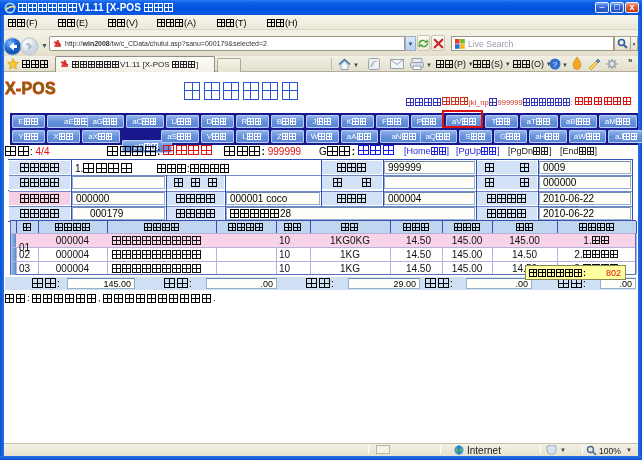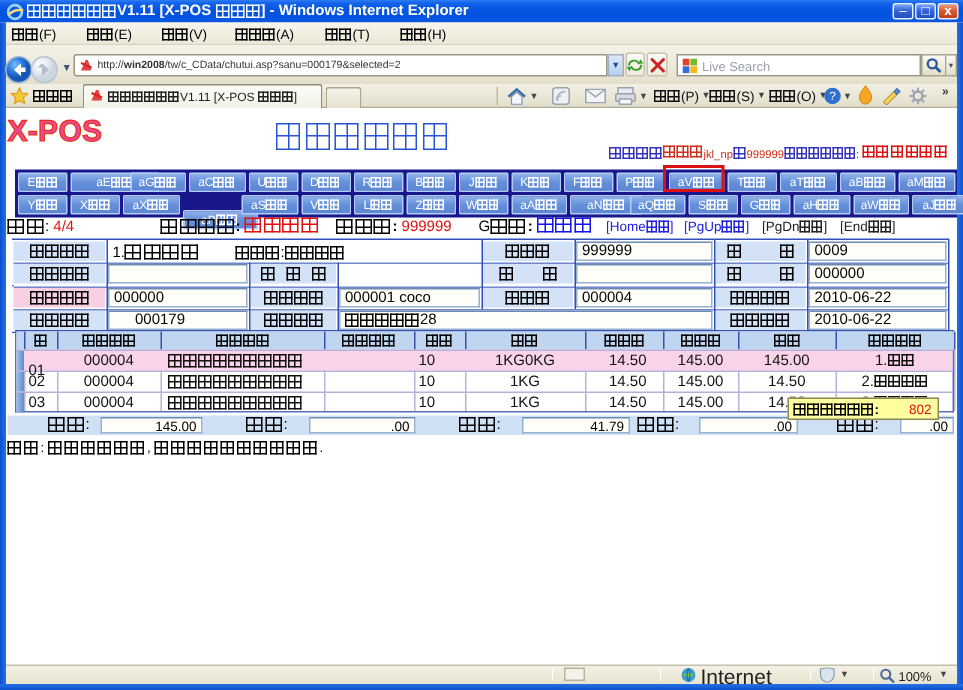--- a/index.html
+++ b/index.html
@@ -52,21 +52,21 @@
 .hc{position:absolute;background:#bfd5f0;display:flex;align-items:center;justify-content:center;color:#000}
 .dc{position:absolute;display:flex;align-items:center;color:#111;font-size:10px;white-space:pre}
 </style></head>
 <body>
 <div id="w">
     <div id="titlebar" class="abs"></div>
     <svg class="abs" style="left:4px;top:2px" width="12" height="12" viewBox="0 0 12 12">
 <circle cx="6" cy="6" r="4.6" fill="none" stroke="#9ed4f2" stroke-width="1.8"></circle>
 <path d="M1.5 8 Q6 3.5 11.5 5" stroke="#f8d776" stroke-width="1.6" fill="none"></path>
 </svg>
-    <div class="t" style="left:18px;top:2px;height:11px;color:#fff;font-size:10px;font-weight:bold"><i class="z s10"></i><i class="z s10"></i><i class="z s10"></i><i class="z s10"></i><i class="z s10"></i><i class="z s10"></i><span>V1.11 [X-POS </span><i class="z s10"></i><i class="z s10"></i><i class="z s10"></i><span>] - Windows Internet Explorer</span></div>
+    <div class="t" style="left:18px;top:2px;height:11px;color:#fff;font-size:10px;font-weight:bold"><i class="z s10"></i><i class="z s10"></i><i class="z s10"></i><i class="z s10"></i><i class="z s10"></i><i class="z s10"></i><span>V1.11 [X-POS </span><i class="z s10"></i><i class="z s10"></i><i class="z s10"></i></div>
     <div class="wbtn bmin abs" style="left:595px">–</div>
     <div class="wbtn bmax abs" style="left:610px">□</div>
     <div class="wbtn bclo abs" style="left:625px;font-weight:bold">x</div>
     <div id="brdL" class="abs"></div>
     <div id="brdR" class="abs"></div>
     <div id="brdB" class="abs"></div>
     <div id="menubar" class="abs"></div>
     <div class="t" style="left:8px;top:17px;height:11px;color:#000;font-size:9px"><i class="z s9"></i><i class="z s9"></i><span>(F)</span></div>
     <div class="t" style="left:58px;top:17px;height:11px;color:#000;font-size:9px"><i class="z s9"></i><i class="z s9"></i><span>(E)</span></div>
     <div class="t" style="left:108px;top:17px;height:11px;color:#000;font-size:9px"><i class="z s9"></i><i class="z s9"></i><span>(V)</span></div>
@@ -185,21 +185,21 @@
         <path d="M0.4 6 L2.4 6"></path>
         <path d="M9.6 6 L11.6 6"></path>
         <path d="M2 2 L3.4 3.4"></path>
         <path d="M8.6 8.6 L10 10"></path>
         <path d="M10 2 L8.6 3.4"></path>
         <path d="M3.4 8.6 L2 10"></path>
       </g>
     </svg>
     <div class="t" style="left:628px;top:56px;height:8px;color:#333;font-size:8px;font-weight:bold">»</div>
     <div id="content" class="abs"></div>
-    <div class="t" style="left:5px;top:78px;height:21px;color:#ec4899;font-size:20px;font-weight:bold;letter-spacing:.2px;-webkit-text-stroke:.8px #e8350f">X-POS</div>
+    <div class="t" style="left:5px;top:78px;height:21px;color:#4d7c0f;font-size:16px;font-weight:bold;letter-spacing:.2px;-webkit-text-stroke:.8px #e8350f">X-POS</div>
     <div class="t" style="left:184px;top:81px;height:19px;color:#2953d6"><i class="z s16"></i><i class="z s16"></i><i class="z s16"></i><i class="z s16"></i><i class="z s16"></i><i class="z s16"></i></div>
     <div class="t" style="left:406px;top:97px;height:10px;font-size:7.5px;color:#3535bb"><i class="z s9"></i><i class="z s9"></i><i class="z s9"></i><i class="z s9"></i><span style="color:#d2301e"><i class="z s9"></i><i class="z s9"></i><i class="z s9"></i></span><span style="color:#d2301e">jkl_np</span><i class="z s9"></i><span style="color:#d2301e">999999</span><i class="z s8"></i><i class="z s8"></i><i class="z s8"></i><i class="z s8"></i><i class="z s8"></i><i class="z s8"></i><span>: </span><span style="color:#e01010"><i class="z s85"></i><i class="z s85"></i><i class="z s85"></i><i class="z s85"></i><i class="z s85"></i><i class="z s85"></i></span></div>
     <div class="abs" style="left:10px;top:113px;width:628px;height:32px;background:#18188c"></div>
     <div class="pb" style="left:12.0px;top:115px;width:33px"><span>E</span><i class="z s7"></i><i class="z s7"></i></div>
     <div class="pb" style="left:47.0px;top:115px;width:59px"><span>aE</span><i class="z s7"></i><i class="z s7"></i></div>
     <div class="pb" style="left:86.5px;top:115px;width:37.5px"><span>aG</span><i class="z s7"></i><i class="z s7"></i></div>
     <div class="pb" style="left:126.0px;top:115px;width:37.5px"><span>aC</span><i class="z s7"></i><i class="z s7"></i></div>
     <div class="pb" style="left:165.5px;top:115px;width:33px"><span>U</span><i class="z s7"></i><i class="z s7"></i></div>
     <div class="pb" style="left:200.5px;top:115px;width:33px"><span>D</span><i class="z s7"></i><i class="z s7"></i></div>
     <div class="pb" style="left:235.5px;top:115px;width:33px"><span>R</span><i class="z s7"></i><i class="z s7"></i></div>
@@ -449,21 +449,21 @@
     <div class="dc" style="left:391px;top:262px;width:50px;height:12px;justify-content:flex-end;padding-right:10px">14.50</div>
     <div class="dc" style="left:443px;top:262px;width:48px;height:12px;justify-content:center">145.00</div>
     <div class="dc" style="left:493px;top:262px;width:63px;height:12px;justify-content:center">14.50</div>
     <div class="dc" style="left:558px;top:262px;width:77px;height:12px;justify-content:center">3.<i class="z s9"></i><i class="z s9"></i><i class="z s9"></i><i class="z s9"></i></div>
     <div class="abs" style="left:5px;top:277px;width:631px;height:13px;background:#cfe0f4"></div>
     <div class="t" style="left:32px;top:278px;height:10px;font-size:10px;color:#000"><i class="z s11"></i><i class="z s11"></i><span>:</span></div>
     <div class="fin" style="left:67px;top:278px;width:68px;height:11px;justify-content:flex-end;padding-right:3px;font-size:9px">145.00</div>
     <div class="t" style="left:164px;top:278px;height:10px;font-size:10px;color:#000"><i class="z s11"></i><i class="z s11"></i><span>:</span></div>
     <div class="fin" style="left:206px;top:278px;width:71px;height:11px;justify-content:flex-end;padding-right:3px;font-size:9px">.00</div>
     <div class="t" style="left:306px;top:278px;height:10px;font-size:10px;color:#000"><i class="z s11"></i><i class="z s11"></i><span>:</span></div>
-    <div class="fin" style="left:348px;top:278px;width:72px;height:11px;justify-content:flex-end;padding-right:3px;font-size:9px">41.79</div>
+    <div class="fin" style="left:348px;top:278px;width:72px;height:11px;justify-content:flex-end;padding-right:3px;font-size:9px">29.00</div>
     <div class="t" style="left:425px;top:278px;height:10px;font-size:10px;color:#000"><i class="z s11"></i><i class="z s11"></i><span>:</span></div>
     <div class="fin" style="left:466px;top:278px;width:66px;height:11px;justify-content:flex-end;padding-right:3px;font-size:9px">.00</div>
     <div class="t" style="left:558px;top:278px;height:10px;font-size:10px;color:#000"><i class="z s11"></i><i class="z s11"></i><span>:</span></div>
     <div class="fin" style="left:600px;top:278px;width:36px;height:11px;justify-content:flex-end;padding-right:3px;font-size:9px">.00</div>
     <div class="t" style="left:5px;top:293px;height:10px;font-size:9px;color:#000"><i class="z s95"></i><i class="z s95"></i><span>: </span><i class="z s95"></i><i class="z s95"></i><i class="z s95"></i><i class="z s95"></i><i class="z s95"></i><i class="z s95"></i><span>, </span><i class="z s95"></i><i class="z s95"></i><i class="z s95"></i><i class="z s95"></i><i class="z s95"></i><i class="z s95"></i><i class="z s95"></i><i class="z s95"></i><i class="z s95"></i><i class="z s95"></i><span>.</span></div>
     <div class="abs" style="left:525px;top:265px;width:101px;height:15px;background:#ffffa0;border:1px solid #888855;display:flex;align-items:center;padding-left:3px">
       <span style="font-size:9px;color:#000;display:flex;align-items:center">
         <i class="z s9"></i>
         <i class="z s9"></i>
         <i class="z s9"></i>
@@ -478,21 +478,21 @@
     <div class="abs" style="left:376px;top:445px;width:14px;height:9px;border:1px solid #b8b4a0;background:#f4f2e8"></div>
     <div class="abs" style="left:368px;top:445px;width:1px;height:9px;background:#c4c0ac;border-right:1px solid #fff"></div>
     <div class="abs" style="left:440px;top:445px;width:1px;height:9px;background:#c4c0ac;border-right:1px solid #fff"></div>
     <div class="abs" style="left:540px;top:445px;width:1px;height:9px;background:#c4c0ac;border-right:1px solid #fff"></div>
     <div class="abs" style="left:582px;top:445px;width:1px;height:9px;background:#c4c0ac;border-right:1px solid #fff"></div>
     <svg class="abs" style="left:454px;top:445px" width="10" height="10" viewBox="0 0 10 10">
 <circle cx="5" cy="5" r="4.6" fill="#3a9ad2"></circle>
       <path d="M1 5 Q5 2 9 5 Q5 8 1 5" fill="#7ac23a" opacity=".9"></path>
 <path d="M5 .4 Q7 5 5 9.6 M5 .4 Q3 5 5 9.6" stroke="#1a6aaa" stroke-width=".7" fill="none"></path>
     </svg>
-    <div class="t" style="left:467px;top:446px;height:9px;font-size:14px;color:#222">Internet</div>
+    <div class="t" style="left:467px;top:446px;height:9px;font-size:10px;color:#222">Internet</div>
     <svg class="abs" style="left:546px;top:445px" width="11" height="10" viewBox="0 0 11 10">
 <path d="M1 1 L5.5 0 L10 1 L10 5 Q10 8.5 5.5 10 Q1 8.5 1 5 Z" fill="#d8e4f0" stroke="#8a9ab0" stroke-width=".8"></path>
     </svg>
     <div class="t" style="left:560px;top:447px;height:6px;color:#444;font-size:6px">▼</div>
     <svg class="abs" style="left:586px;top:445px" width="11" height="11" viewBox="0 0 11 11">
 <circle cx="4.5" cy="4.5" r="3" fill="none" stroke="#4a6a9a" stroke-width="1.4"></circle>
 <path d="M6.8 6.8 L10 10" stroke="#4a6a9a" stroke-width="1.6"></path>
     </svg>
     <div class="t" style="left:599px;top:446px;height:9px;font-size:8.6px;color:#222">100%</div>
     <div class="t" style="left:626px;top:447px;height:6px;color:#444;font-size:6px">▼</div>

